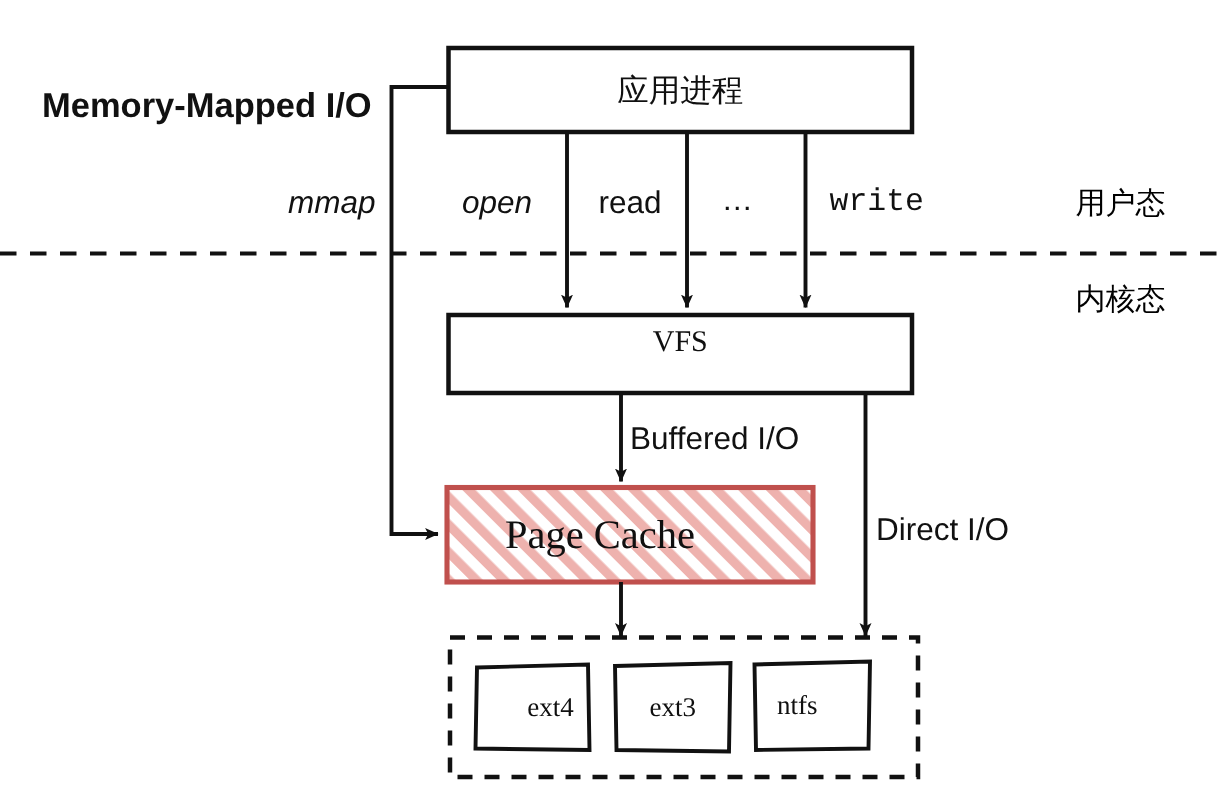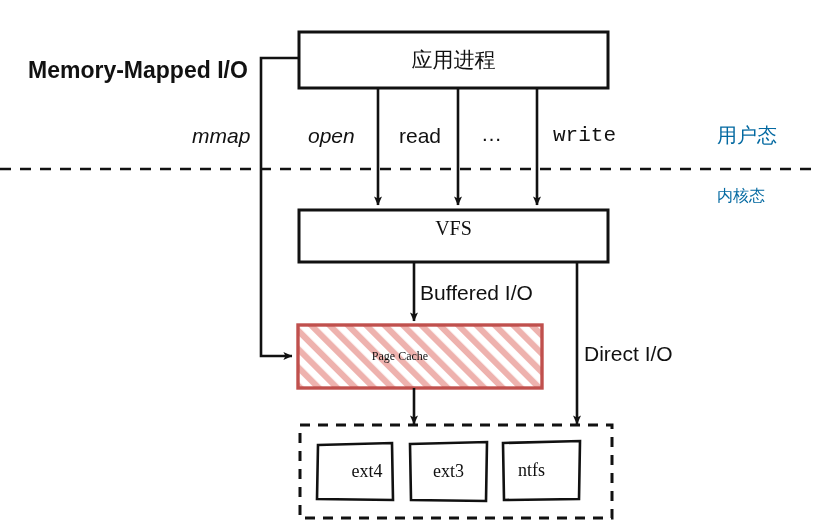--- a/index.html
+++ b/index.html
@@ -26,21 +26,21 @@
   }
   .lbl {
     position: absolute;
     white-space: nowrap;
     color: #111111;
     font-family: "Liberation Sans", sans-serif;
   }
   .lbl-serif {
     position: absolute;
     white-space: nowrap;
-    color: #0369a1;
+    color: #000000;
     font-family: Liberation Serif, serif;
   }
   .box-text {
     position: absolute;
     display: flex;
     align-items: center;
     justify-content: center;
     white-space: nowrap;
     color: #101010;
     font-family: "Liberation Serif", serif;
@@ -86,21 +86,21 @@
 
     <path d="M318,445 L392,443 L393,500 L317,499 Z" fill="#ffffff" stroke="#111111" stroke-width="2.6"></path>
     <path d="M410,444 L487,442 L486,501 L411,500 Z" fill="#ffffff" stroke="#111111" stroke-width="2.6"></path>
     <path d="M503,443 L580,441 L579,499 L504,500 Z" fill="#ffffff" stroke="#111111" stroke-width="2.6"></path>
   </svg>
 
   <div class="box-text" style="left:299px; top:32px; width:309px; height:56px; font-size:21px;">应用进程</div>
 
   <div class="box-text" style="left:299px; top:210px; width:309px; height:36px; font-size:20px;">VFS</div>
 
-  <div class="box-text" style="left:298px; top:325px; width:204px; height:63px; font-size:12px;">Page Cache</div>
+  <div class="box-text" style="left:298px; top:325px; width:204px; height:63px; font-size:27px;">Page Cache</div>
 
   <div class="box-text" style="left:317px; top:443px; width:76px; height:57px; font-size:18px;padding-left:12px;">ext4</div>
 
   <div class="box-text" style="left:410px; top:442px; width:77px; height:59px; font-size:18px;border-radius:19px;">ext3</div>
 
   <div class="box-text" style="left:503px; top:441px; width:57px; height:59px; font-size:18px;">ntfs</div>
 
   <div class="lbl" style="left:28px; top:57px; font-size:23px;font-weight:bold;">Memory-Mapped I/O</div>
 
   <div class="lbl" style="left:192px; top:124px; font-size:21px;font-style:italic;">mmap</div>
@@ -112,15 +112,15 @@
   <div class="lbl" style="left:481px; top:122px; font-size:21px;">…</div>
 
   <div class="lbl" style="left:553px; top:124px; font-size:21px;font-family:Liberation Mono, monospace;">write</div>
 
   <div class="lbl" style="left:584px; top:342px; font-size:21px;">Direct I/O</div>
 
   <div class="lbl" style="left:420px; top:281px; font-size:21px;">Buffered I/O</div>
 
   <div class="lbl-serif" style="left:717px; top:122px; font-size:20px;">用户态</div>
 
-  <div class="lbl-serif" style="left:717px; top:186px; font-size:16px;">内核态</div>
+  <div class="lbl-serif" style="left:717px; top:186px; font-size:20px;">内核态</div>
 
 </div>
 
 </body></html>

